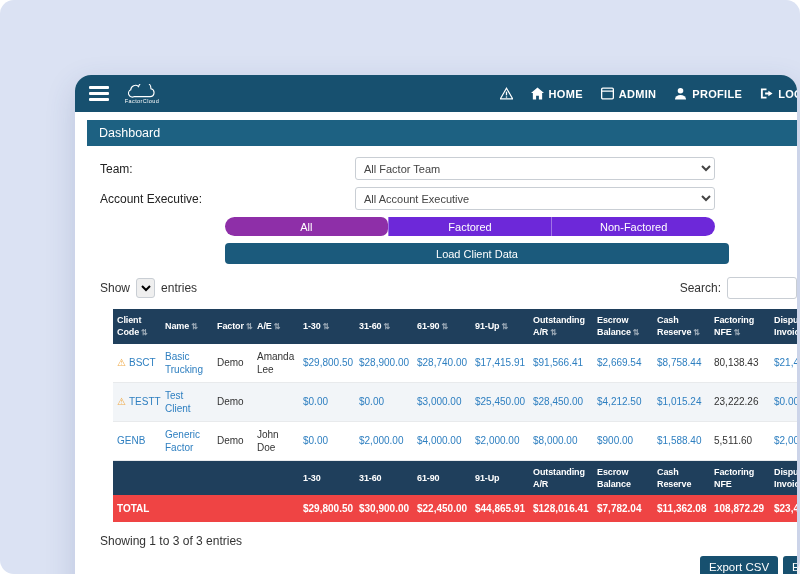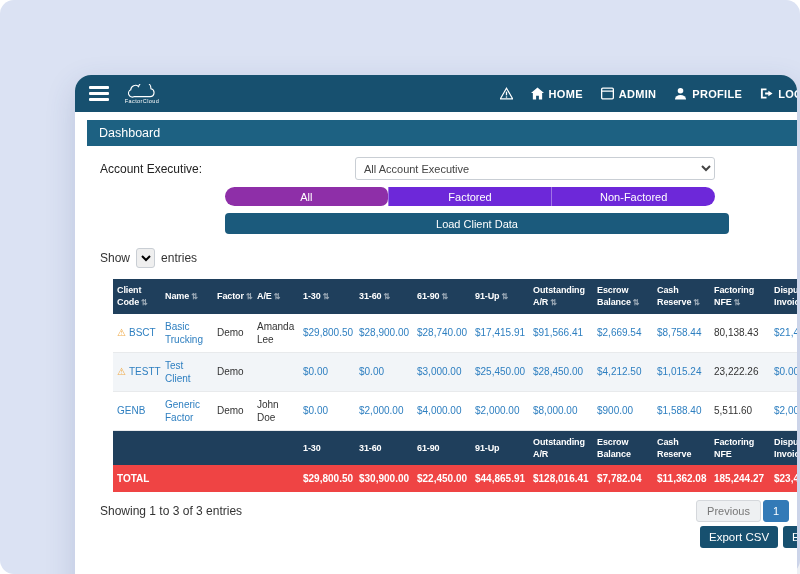--- a/index.html
+++ b/index.html
@@ -168,40 +168,50 @@
     </div>
   </div>
 
   <div class="page-bar">
     <span>Dashboard</span>
   </div>
 
   <div class="content">
 
     <div class="filter-row">
+      <label>Team:</label>
+      <select class="filter-select">
+        <option>All Factor Team</option>
+      </select>
+    </div>
+    <div class="filter-row">
       <label>Account Executive:</label>
       <select class="filter-select">
         <option>All Account Executive</option>
       </select>
     </div>
 
     <div class="segments">
       <button class="segment active">All</button>
       <button class="segment">Factored</button>
       <button class="segment">Non-Factored</button>
     </div>
 
     <button class="load-btn">Load Client Data</button>
 
     <div class="controls-row">
       <span>Show</span>
       <select class="show-select">
         <option>10</option>
       </select>
       <span>entries</span>
+      <div class="search-wrap">
+        <span>Search:</span>
+        <input class="search-input" type="text" style="">
+      </div>
     </div>
 
     <table class="data-table">
       <colgroup>
         <col style="width:48px">
           <col style="width:52px">
           <col style="width:40px">
           <col style="width:46px">
         <col style="width:56px">
           <col style="width:58px">
@@ -298,32 +308,28 @@
           <td></td>
           <td></td>
           <td></td>
           <td class="num">$29,800.50</td>
           <td class="num">$30,900.00</td>
           <td class="num">$22,450.00</td>
           <td class="num">$44,865.91</td>
           <td class="num">$128,016.41</td>
           <td class="num">$7,782.04</td>
           <td class="num">$11,362.08</td>
-          <td class="num">185,244.27</td>
+          <td class="num">108,872.29</td>
           <td class="num">$23,450.00</td>
         </tr>
       </tfoot>
     </table>
 
     <div class="info-row">
       <span>Showing 1 to 3 of 3 entries</span>
-      <div class="pagination">
-        <button class="page-btn">Previous</button>
-        <button class="page-btn current">1</button>
-      </div>
     </div>
 
     <div class="export-row">
       <button class="export-btn">Export CSV</button>
       <button class="export-btn">Export Excel</button>
     </div>
 
   </div>
 </div>
 

